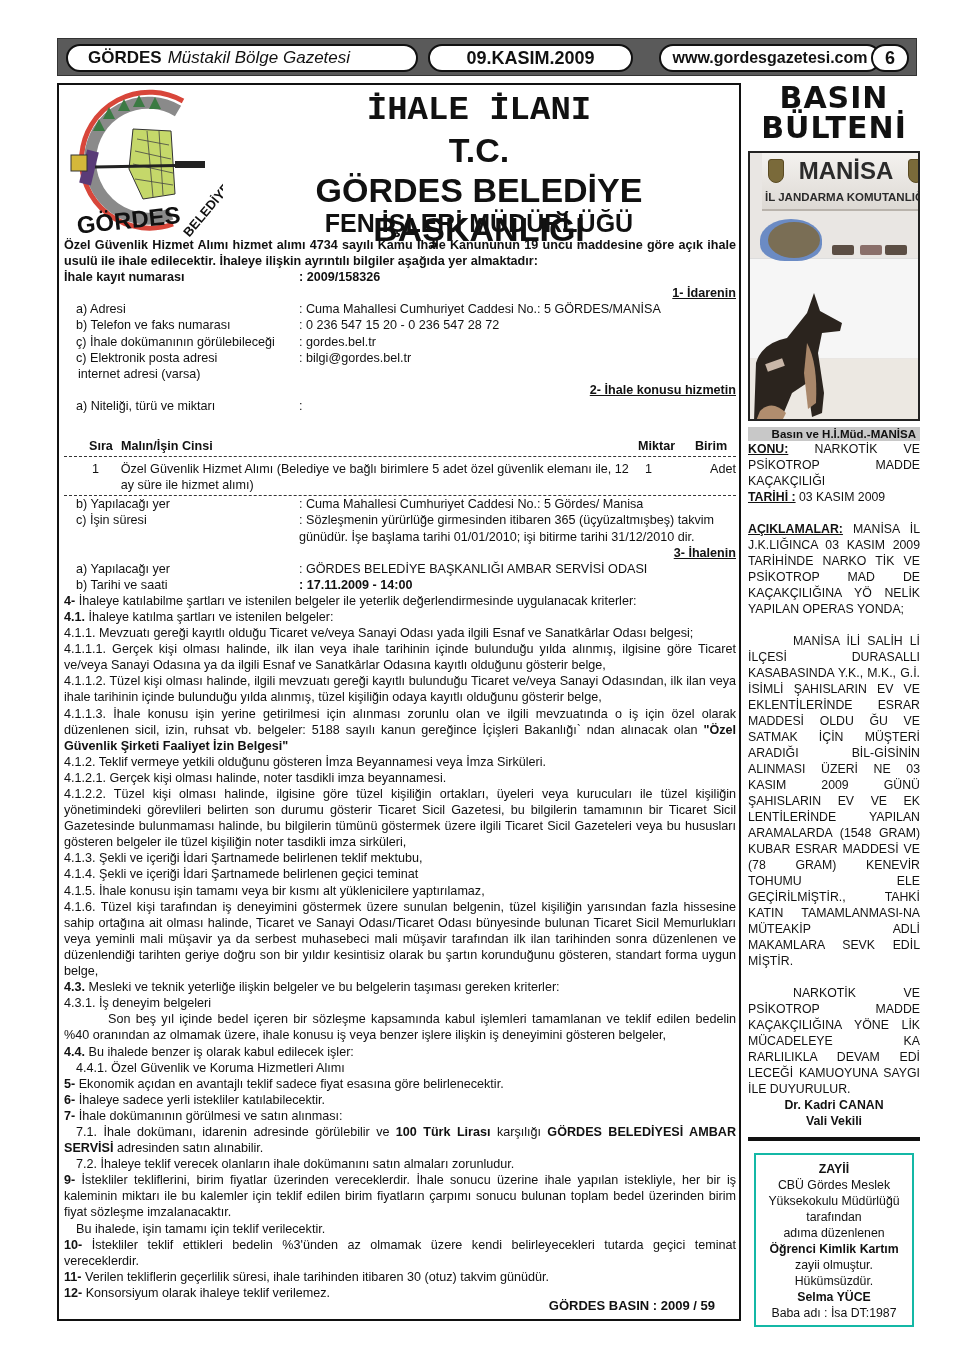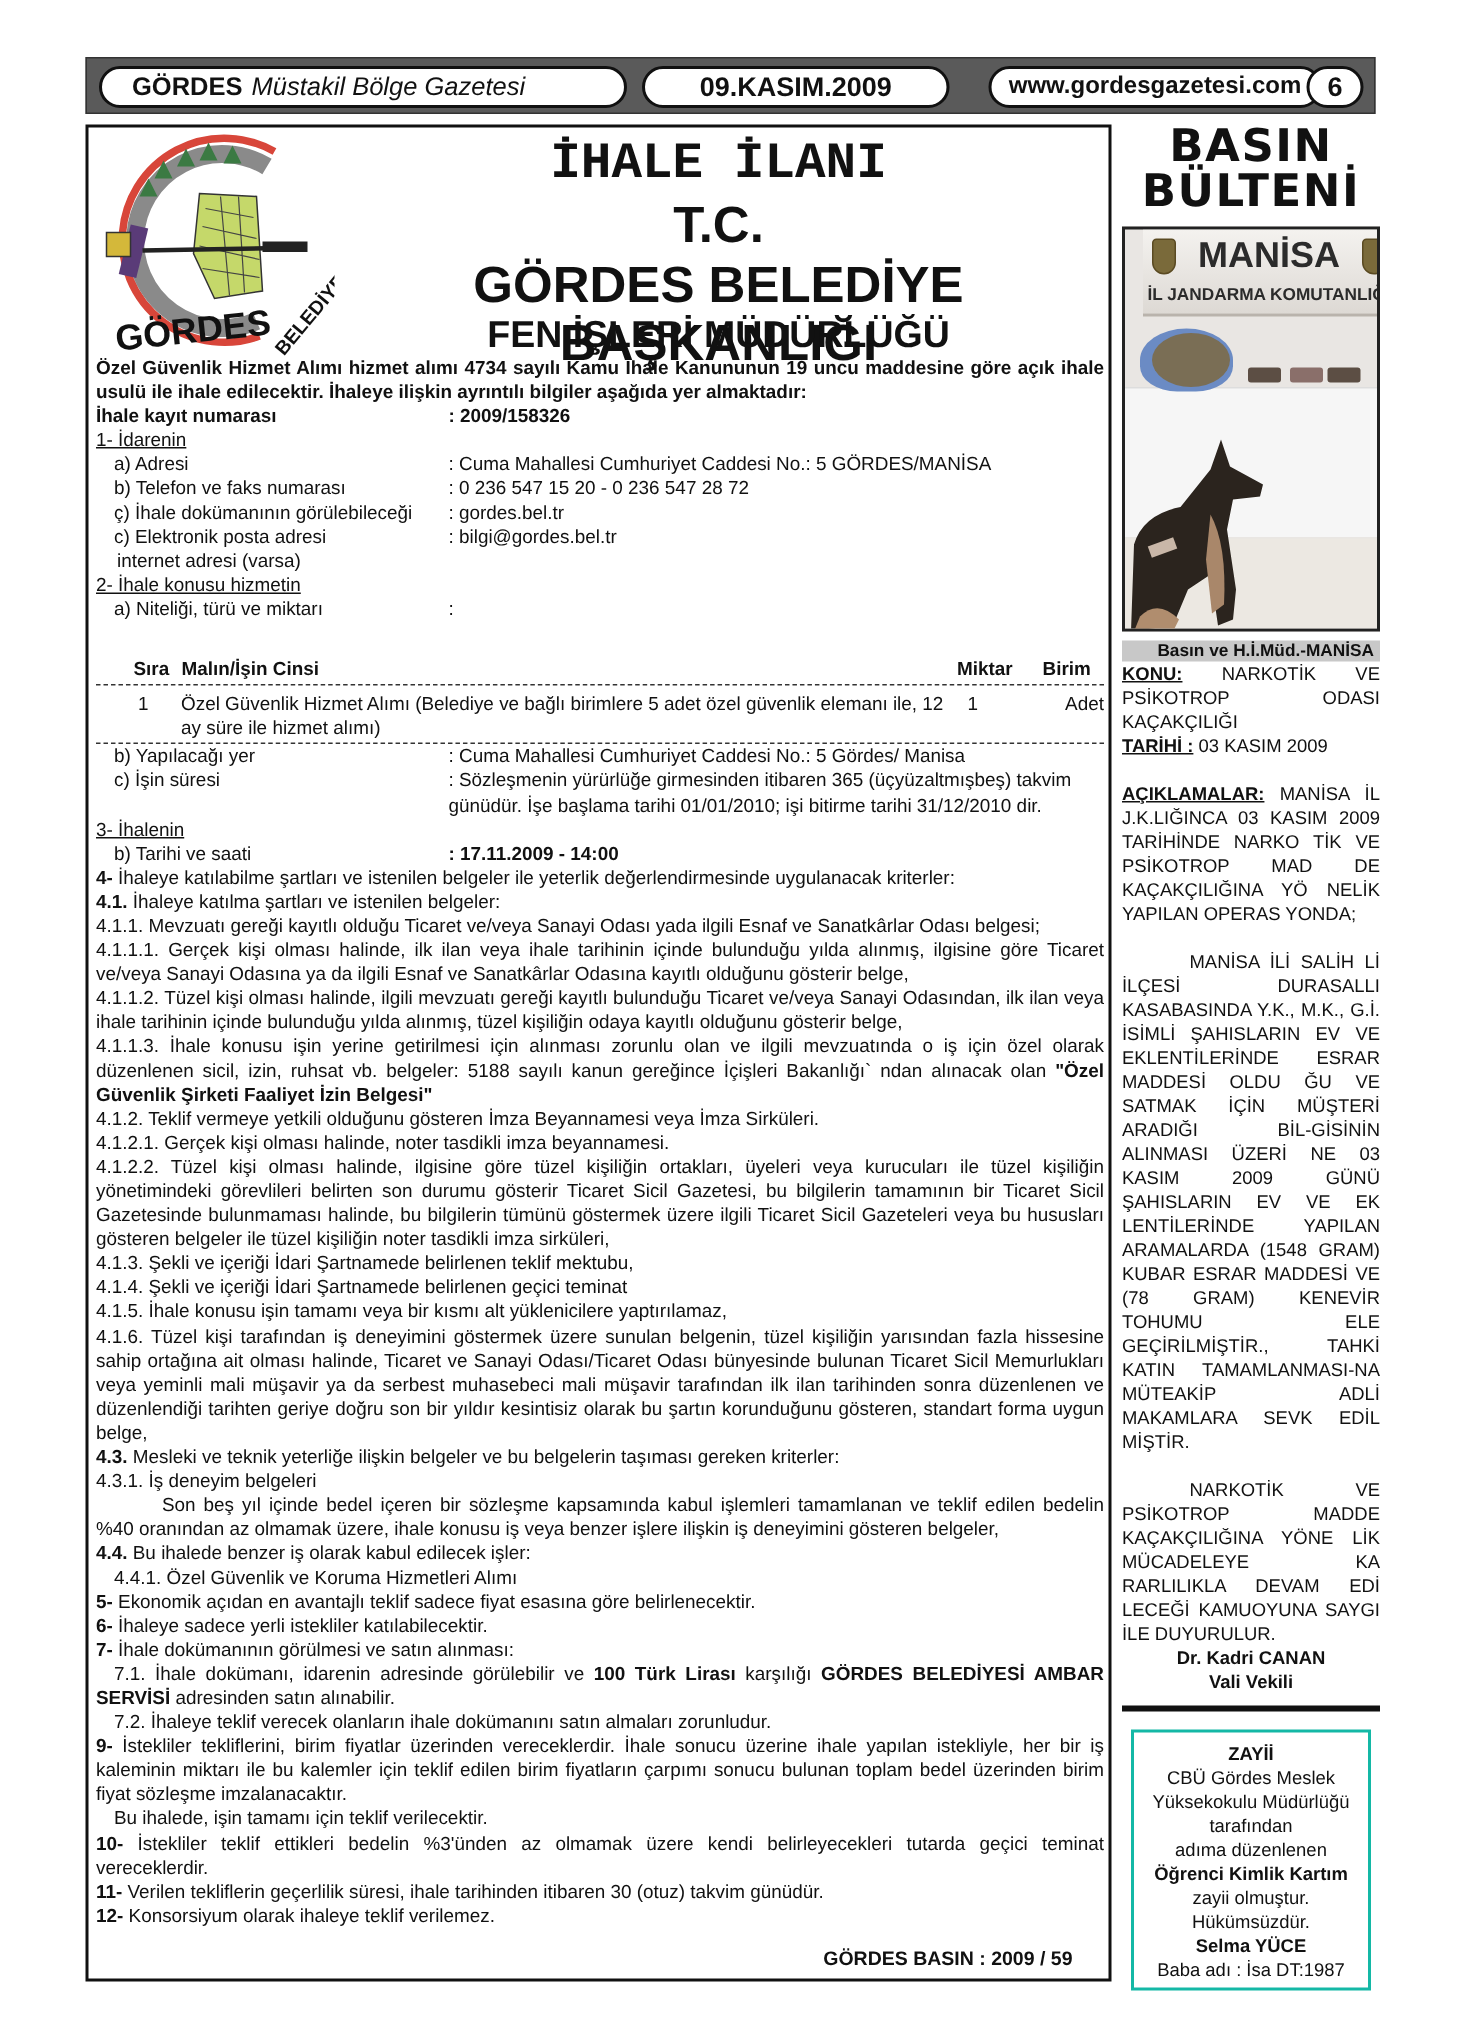--- a/index.html
+++ b/index.html
@@ -21,21 +21,21 @@
   .logo { position: absolute; left: 4px; top: 4px; width: 160px; height: 150px; }
   .h-title { position: absolute; left: 170px; width: 500px; text-align: center; font-weight: bold; color: #111; }
   .h1 { top: 6px; font-size: 34px; font-family: Liberation Mono, monospace; }
   .h2 { top: 46px; font-size: 34px; }
   .h3 { top: 86px; font-size: 34px; left: 160px; width: 520px; }
   .h4 { top: 124px; font-size: 25px; }
 
   .body { position: absolute; left: 5px; top: 152px; width: 672px; font-size: 12.6px; line-height: 16.1px; }
   .p { margin: 0; }
   .bold { font-weight: bold; }
-  .u { text-decoration: underline; font-weight: normal; }
+  .u { text-decoration: underline; font-weight: bold; text-align: right; }
   .just { text-align: justify; }
   .row { display: flex; }
   .row .lbl { width: 235px; padding-left: 12px; flex: none; }
   .row .lbl.nopad { padding-left: 0; }
   .row .val { flex: 1; }
   .table-head { display: flex; margin-top: 24px; padding-left: 25px; font-weight: bold; border-bottom: 1.5px dashed #333; padding-bottom: 2px; }
   .table-head .c1 { width: 32px; }
   .table-head .c2 { width: 517px; }
   .table-head .c3 { width: 57px; }
   .table-row { display: flex; padding-left: 25px; padding-top: 4px; padding-bottom: 2px; border-bottom: 1.5px dashed #333; }
@@ -154,20 +154,24 @@
 
     <div class="row">
       <span class="lbl">b) Yapılacağı yer</span>
       <span class="val">: Cuma Mahallesi Cumhuriyet Caddesi No.: 5  Gördes/ Manisa</span>
     </div>
     <div class="row">
       <span class="lbl">c) İşin süresi</span>
       <span class="val">: Sözleşmenin yürürlüğe girmesinden itibaren 365 (üçyüzaltmışbeş) takvim günüdür. İşe başlama tarihi 01/01/2010; işi bitirme tarihi 31/12/2010 dir.</span>
     </div>
     <p class="p u">3- İhalenin</p>
+    <div class="row">
+      <span class="lbl">a) Yapılacağı yer</span>
+      <span class="val">: GÖRDES BELEDİYE BAŞKANLIĞI AMBAR SERVİSİ ODASI</span>
+    </div>
     <div class="row">
       <span class="lbl">b) Tarihi ve saati</span>
       <span class="val bold">: 17.11.2009  - 14:00</span>
     </div>
 
     <p class="p just"><b>4-</b><span> İhaleye katılabilme şartları ve istenilen belgeler ile yeterlik değerlendirmesinde uygulanacak kriterler:</span></p>
     <p class="p just"><b>4.1.</b><span> İhaleye katılma şartları ve istenilen belgeler:</span></p>
     <p class="p just">4.1.1. Mevzuatı gereği kayıtlı olduğu Ticaret ve/veya Sanayi Odası yada ilgili Esnaf ve Sanatkârlar Odası belgesi;</p>
     <p class="p just">4.1.1.1. Gerçek kişi olması halinde, ilk ilan veya ihale tarihinin içinde bulunduğu yılda alınmış, ilgisine göre Ticaret ve/veya Sanayi Odasına ya  da ilgili Esnaf ve Sanatkârlar Odasına kayıtlı olduğunu gösterir belge,</p>
     <p class="p just">4.1.1.2. Tüzel kişi olması halinde, ilgili mevzuatı gereği kayıtlı  bulunduğu Ticaret ve/veya Sanayi Odasından, ilk ilan veya ihale tarihinin içinde bulunduğu yılda alınmış, tüzel kişiliğin odaya kayıtlı olduğunu gösterir  belge,</p>
@@ -218,21 +222,21 @@
     <div class="pkg" style="left:135px"></div>
     <svg class="dog" viewBox="0 0 100 138">
       <path d="M 2 138 L 4 80 Q 10 60 35 55 L 55 30 L 62 10 L 68 28 L 90 40 L 88 48 L 70 50 L 66 70 L 72 110 L 70 130 L 60 134 L 55 100 L 40 110 L 30 134 Z" fill="#2b241e"></path>
       <path d="M 55 60 Q 66 80 64 120 L 56 126 L 52 90 Z" fill="#a9876a"></path>
       <path d="M 8 128 Q 20 116 34 130 L 30 138 L 4 138 Z" fill="#b08d6e"></path>
       <rect x="14" y="78" width="18" height="8" fill="#c9b7a8" transform="rotate(-20 23 82)"></rect>
     </svg>
   </div>
   <div class="caption">Basın ve H.İ.Müd.-MANİSA</div>
   <div class="press">
-    <p><span class="u">KONU:</span><span> NARKOTİK VE PSİKOTROP ODASI KAÇAKÇILIĞI</span></p>
+    <p><span class="u">KONU:</span><span> NARKOTİK VE PSİKOTROP MADDE KAÇAKÇILIĞI</span></p>
     <p><span class="u">TARİHİ :</span><span> 03 KASIM 2009</span></p>
     <div class="gap"></div>
     <p><span class="u">AÇIKLAMALAR:</span><span> MANİSA İL J.K.LIĞINCA 03 KASIM 2009 TARİHİNDE NARKO TİK VE PSİKOTROP MAD DE KAÇAKÇILIĞINA YÖ NELİK YAPILAN OPERAS YONDA;</span></p>
     <div class="gap"></div>
     <p class="first">MANİSA İLİ SALİH Lİ İLÇESİ DURASALLI KASABASINDA Y.K., M.K., G.İ. İSİMLİ ŞAHISLARIN EV VE EKLENTİLERİNDE ESRAR MADDESİ OLDU ĞU VE SATMAK İÇİN MÜŞTERİ ARADIĞI BİL-GİSİNİN ALINMASI ÜZERİ NE 03 KASIM 2009 GÜNÜ ŞAHISLARIN EV VE EK LENTİLERİNDE YAPILAN ARAMALARDA (1548 GRAM) KUBAR ESRAR MADDESİ VE (78 GRAM) KENEVİR TOHUMU ELE GEÇİRİLMİŞTİR., TAHKİ KATIN TAMAMLANMASI-NA MÜTEAKİP ADLİ MAKAMLARA SEVK EDİL MİŞTİR.</p>
     <div class="gap"></div>
     <p class="first">NARKOTİK VE PSİKOTROP MADDE KAÇAKÇILIĞINA YÖNE LİK MÜCADELEYE KA RARLILIKLA DEVAM EDİ LECEĞİ KAMUOYUNA SAYGI İLE DUYURULUR.</p>
     <p class="sign-name">Dr. Kadri CANAN</p>
     <p class="sign-name">Vali Vekili</p>
   </div>

